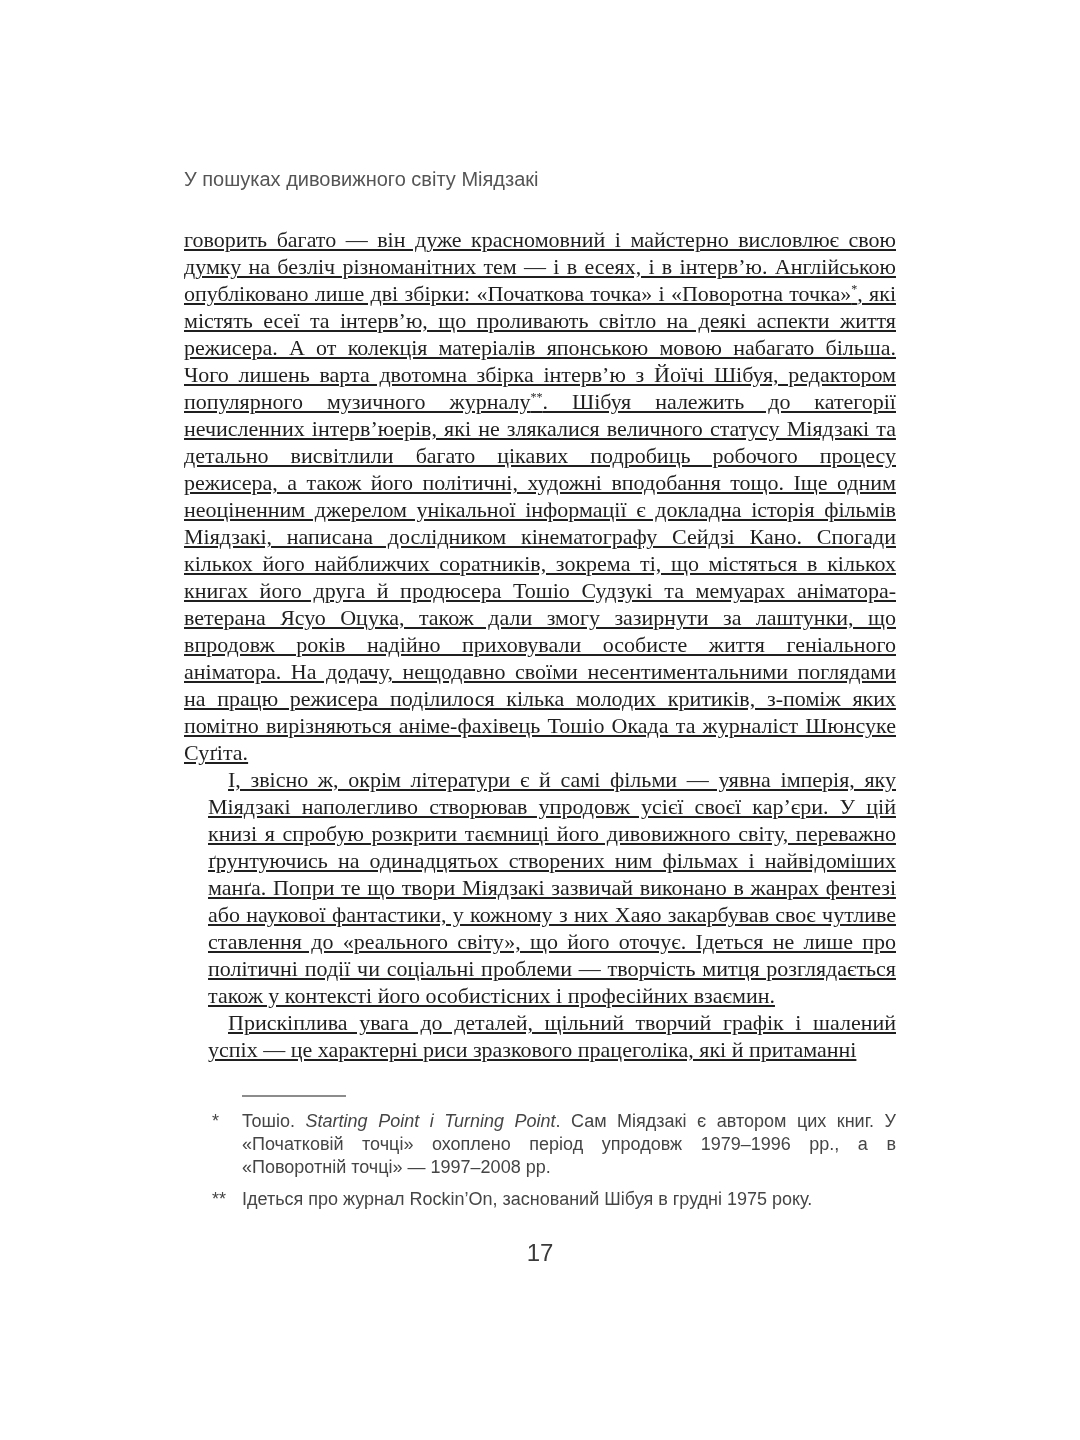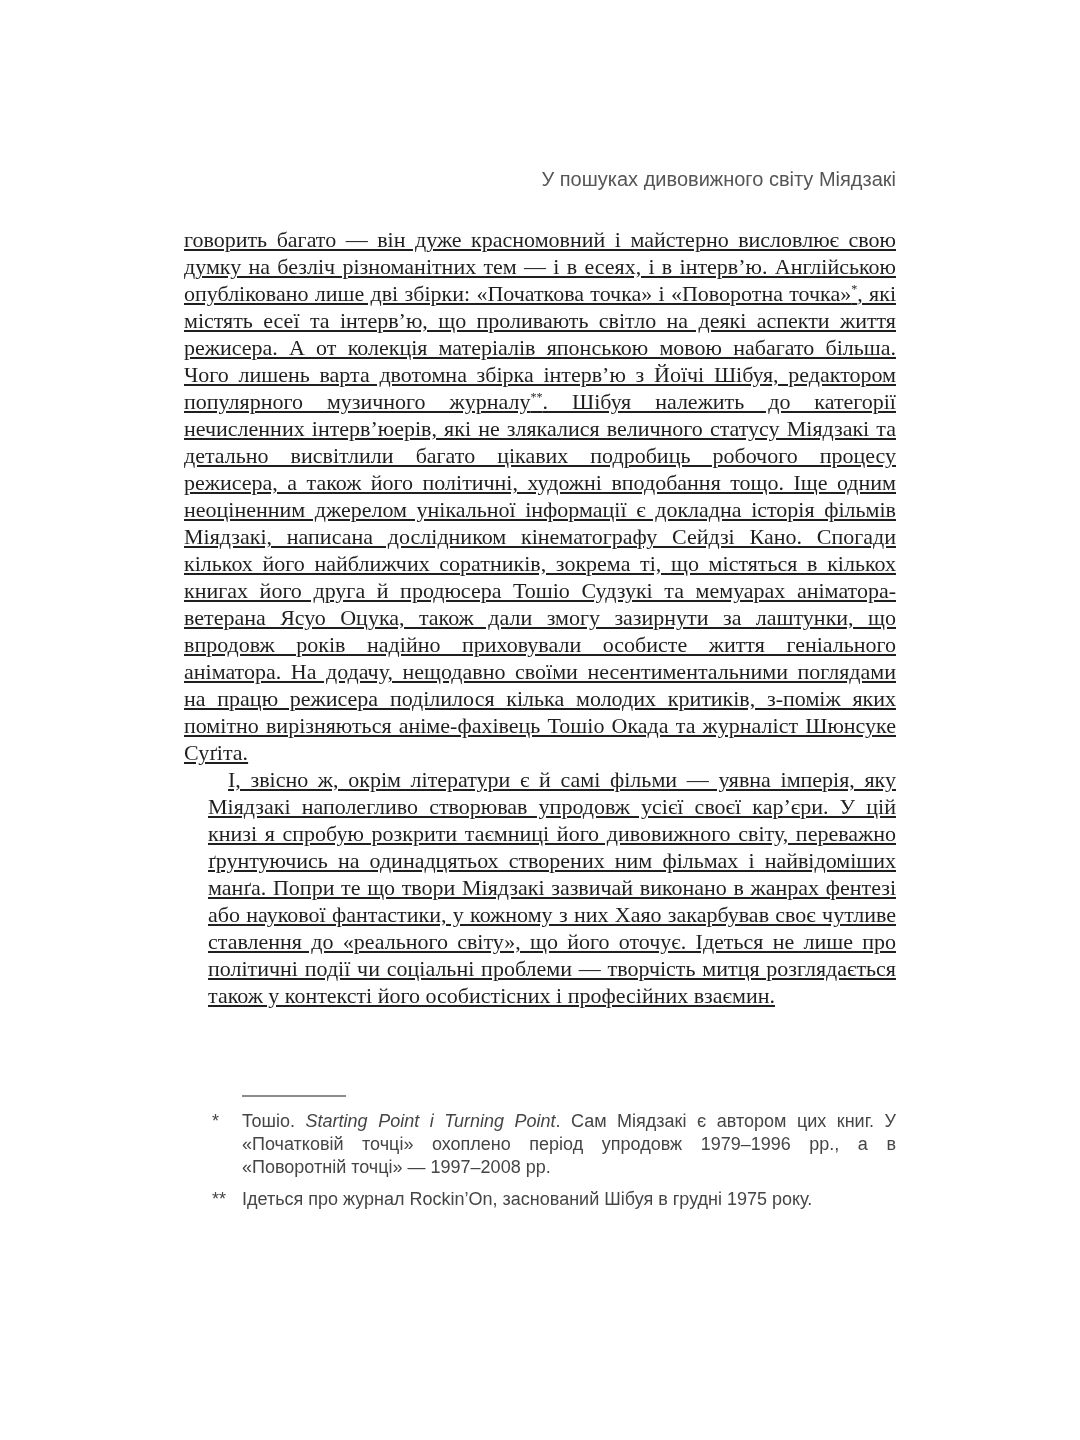--- a/index.html
+++ b/index.html
@@ -22,21 +22,21 @@
     margin: 0 auto;
     background: var(--page-bg);
     overflow: hidden;
     font-family: "Liberation Serif", serif;
   }
   .running-header {
     position: absolute;
     top: 167px;
     left: 184px;
     width: 712px;
-    text-align: right;
+    text-align: left;
     font-family: "Liberation Sans", sans-serif;
     font-size: 20px;
     line-height: 24px;
     color: var(--header-text);
   }
   .body-text {
     position: absolute;
     top: 226px;
     left: 184px;
     width: 712px;
@@ -95,29 +95,31 @@
 </style>
 </head>
 <body>
 
 <div class="page">
   <div class="running-header">У пошуках дивовижного світу Міядзакі</div>
 
   <div class="body-text">
       <p class="para"><span>говорить багато — він дуже красномовний і майстерно висловлює свою думку на безліч різноманітних тем — і в есеях, і в інтерв’ю. Англійською опубліковано лише дві збірки: «Початкова точка» і «Поворотна точка»</span><sup>*</sup><span>, які містять есеї та інтерв’ю, що проливають світло на деякі аспекти життя режисера. А от колекція матеріалів японською мовою набагато більша. Чого лишень варта двотомна збірка інтерв’ю з Йоїчі Шібуя, редактором популярного музичного журналу</span><sup>**</sup><span>. Шібуя належить до категорії нечисленних інтерв’юерів, які не злякалися величного статусу Міядзакі та детально висвітлили багато цікавих подробиць робочого процесу режисера, а також його політичні, художні вподобання тощо. Іще одним неоціненним джерелом унікальної інформації є докладна історія фільмів Міядзакі, написана дослідником кінематографу Сейдзі Кано. Спогади кількох його найближчих соратників, зокрема ті, що містяться в кількох книгах його друга й продюсера Тошіо Судзукі та мемуарах аніматора-ветерана Ясуо Оцука, також дали змогу зазирнути за лаштунки, що впродовж років надійно приховували особисте життя геніального аніматора. На додачу, нещодавно своїми несентиментальними поглядами на працю режисера поділилося кілька молодих критиків, з-поміж яких помітно вирізняються аніме-фахівець Тошіо Окада та журналіст Шюнсуке Суґіта.</span></p>
       <p class="para indent"><span>І, звісно ж, окрім літератури є й самі фільми — уявна імперія, яку Міядзакі наполегливо створював упродовж усієї своєї кар’єри. У цій книзі я спробую розкрити таємниці його дивовижного світу, переважно ґрунтуючись на одинадцятьох створених ним фільмах і найвідоміших манґа. Попри те що твори Міядзакі зазвичай виконано в жанрах фентезі або наукової фантастики, у кожному з них Хаяо закарбував своє чутливе ставлення до «реального світу», що його оточує. Ідеться не лише про політичні події чи соціальні проблеми — творчість митця розглядається також у контексті його особистісних і професійних взаємин.</span></p>
+      <p class="para indent"><span>Прискіплива увага до деталей, щільний творчий графік і шалений успіх — це характерні риси зразкового працеголіка, які й притаманні</span></p>
     </div>
 
   <div class="footnotes">
     <div class="fn-divider"></div>
     <div id="fn-items">
         <div class="fn-item">
           <span class="fn-marker">*</span>
           <span class="fn-text"><span>Тошіо. </span><em>Starting Point і Turning Point</em><span>. Сам Міядзакі є автором цих книг. У «Початковій точці» охоплено період упродовж 1979–1996 рр., а в «Поворотній точці» — 1997–2008 рр.</span></span>
         </div>
         <div class="fn-item">
           <span class="fn-marker">**</span>
           <span class="fn-text"><span>Ідеться про журнал Rockin’On, заснований Шібуя в грудні 1975 року.</span></span>
         </div>
       </div>
   </div>
 
+  <div class="page-number">17</div>
 </div>
 
 </body></html>

